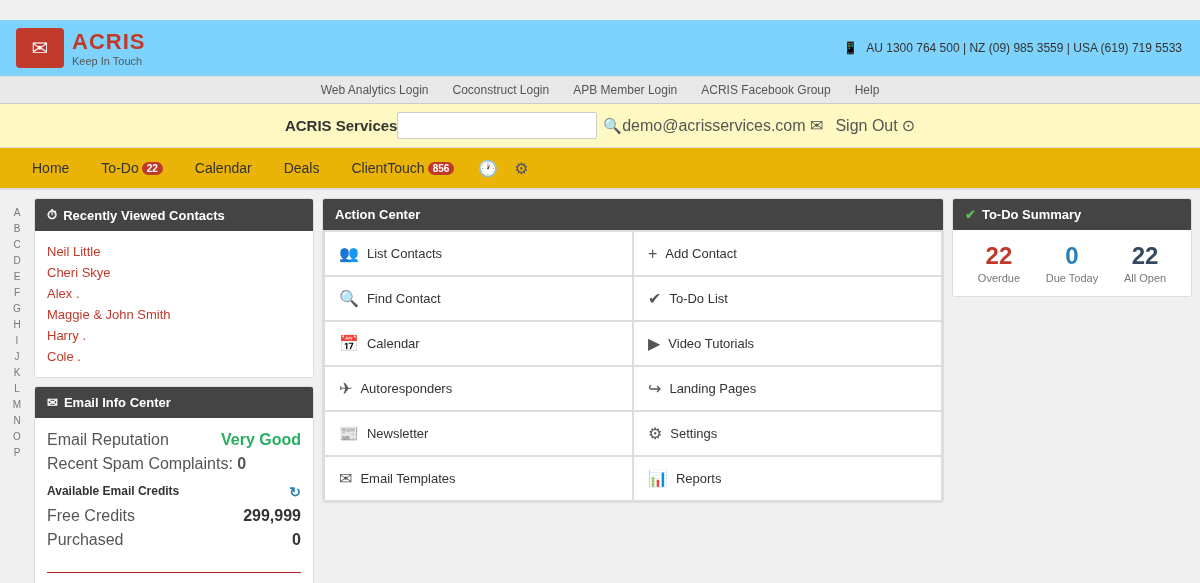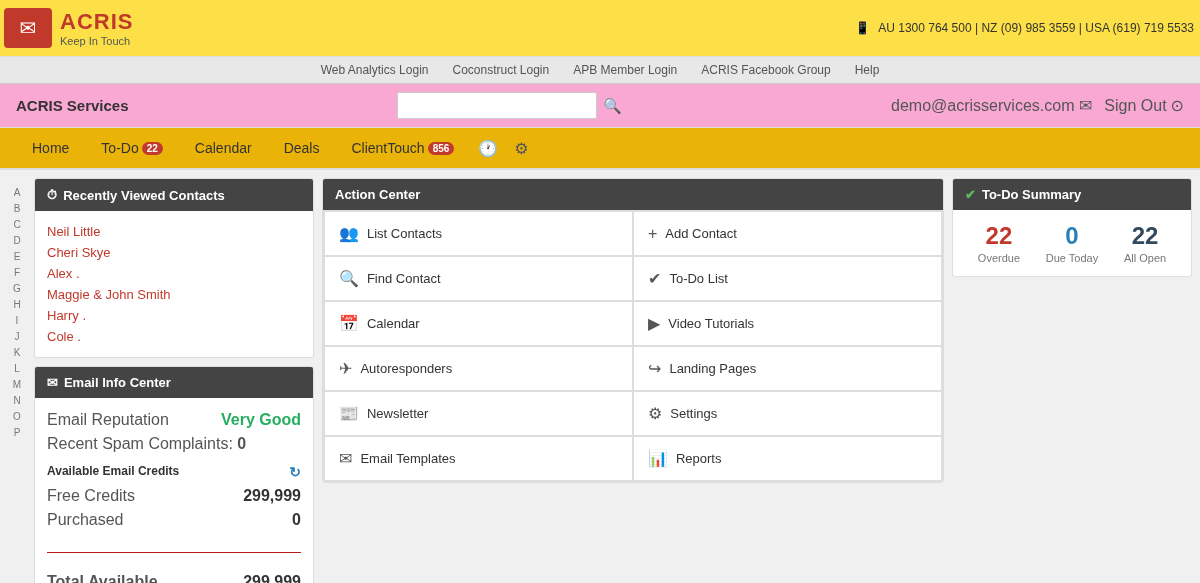--- a/index.html
+++ b/index.html
@@ -1,25 +1,26 @@
 <!DOCTYPE html>
 <html><head>
   <meta charset="utf-8">
   <style>
     * { box-sizing: border-box; margin: 0; padding: 0; }
     body { font-family: Arial, sans-serif; font-size: 13px; background: #f0f0f0; color: #333; }
 
     
     .top-bar {
-      background: #fde047;
+      background: #7dd3fc;
       display: flex;
       justify-content: space-between;
       align-items: center;
-      padding: 8px 4px;
+      padding: 8px 16px;
       border-bottom: 1px solid #ddd;
+      margin-top: 20px;
     }
     .logo-area { display: flex; align-items: center; }
     .logo-icon {
       width: 48px; height: 40px;
       background: #c0392b;
       border-radius: 4px;
       display: flex; align-items: center; justify-content: center;
       margin-right: 8px;
       position: relative;
     }
@@ -46,23 +47,23 @@
     }
     .links-bar a {
       color: #555;
       text-decoration: none;
       font-size: 12px;
       cursor: pointer;
     }
 
     
     .header-bar {
-      background: #f9a8d4;
-      display: flex;
-      justify-content: space-between;
+      background: #fef9c3;
+      display: flex;
+      justify-content: center;
       align-items: center;
       padding: 8px 16px;
       border-bottom: 1px solid #ddd;
     }
     .brand-name { font-size: 15px; font-weight: bold; color: #333; }
     .search-area { display: flex; align-items: center; gap: 6px; }
     .search-input {
       border: 1px solid #ccc;
       padding: 5px 10px;
       font-size: 13px;

